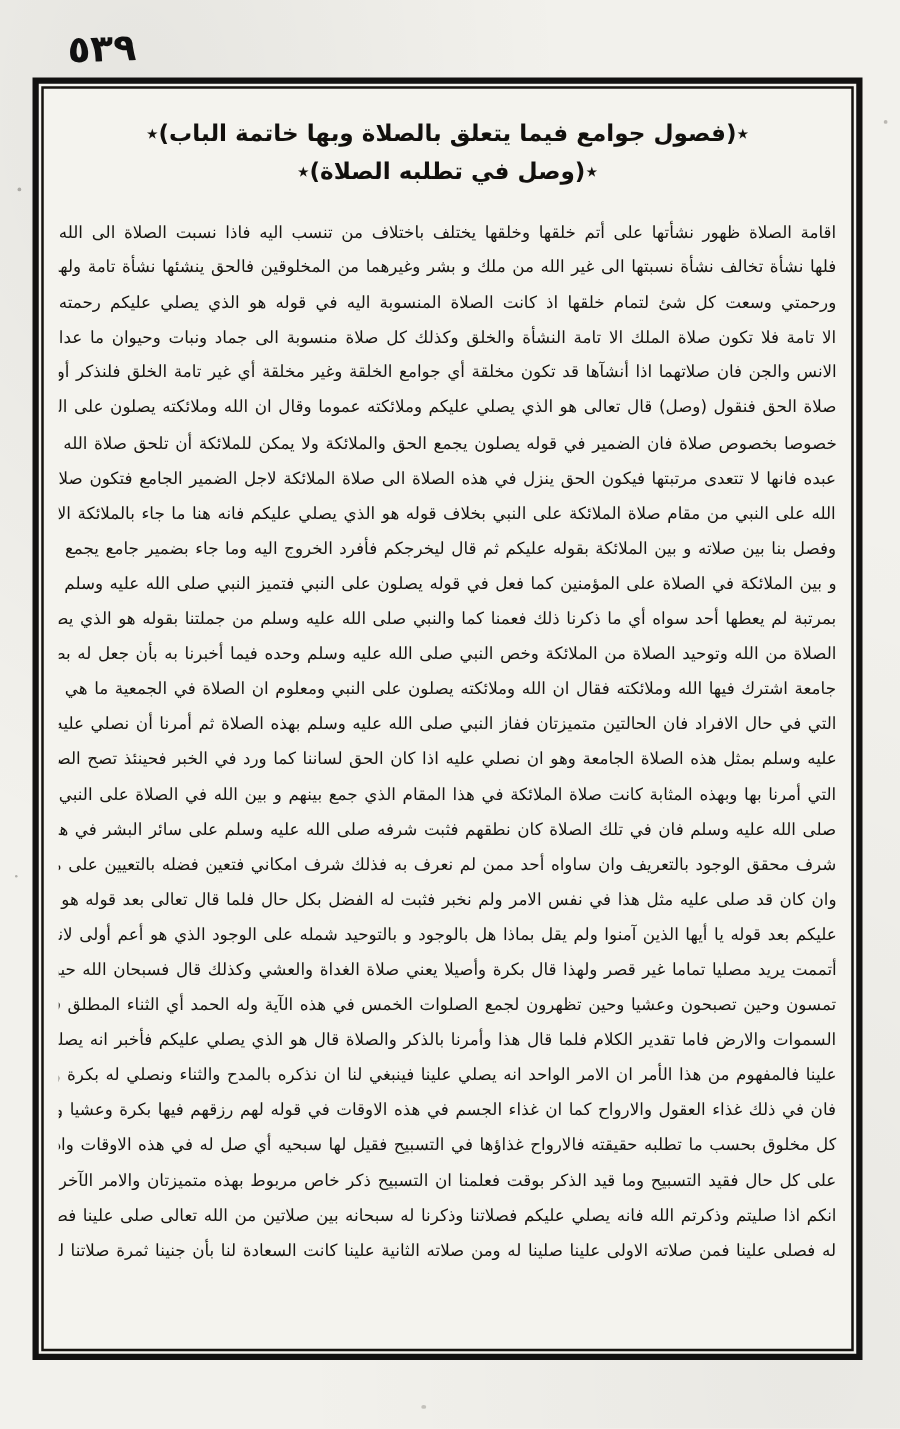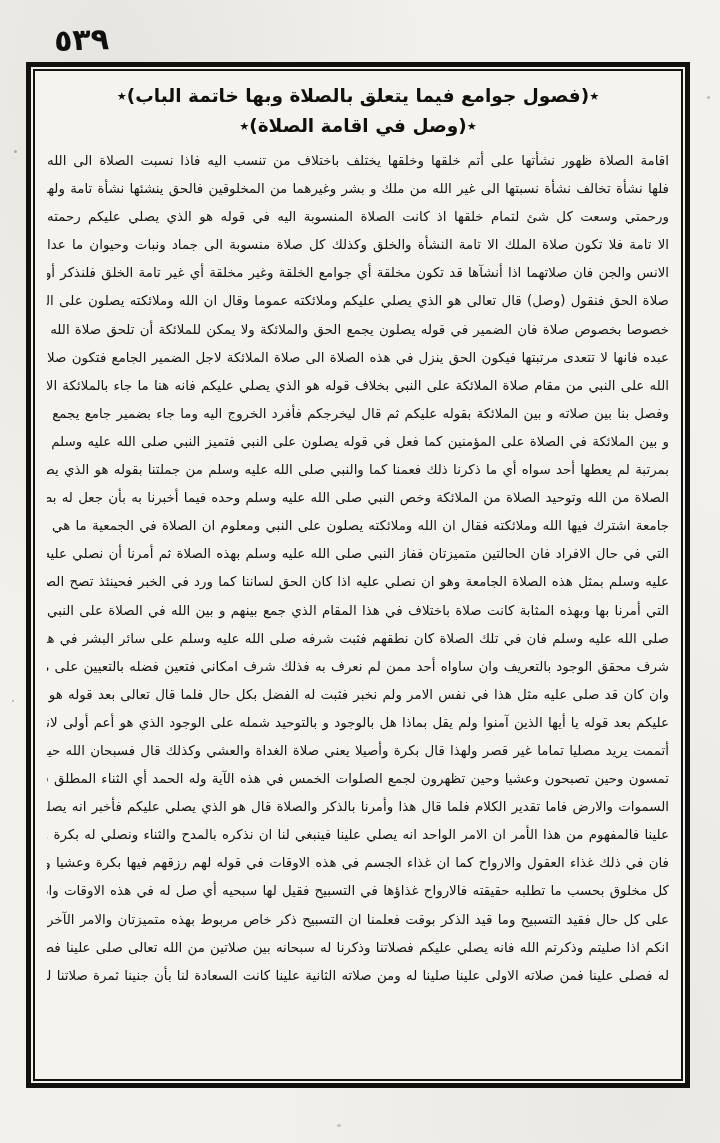--- a/index.html
+++ b/index.html
@@ -28,30 +28,30 @@
     border:5px solid #121110;
     box-sizing:border-box;
     background:#f4f3ee;
   }
   .frame-inner{
     position:absolute;inset:2px;
     border:2px solid #16130f;
     box-sizing:border-box;
     padding:6px 12px 0 12px;
   }
-  .header-block{margin-top:4px;}
+  .header-block{margin-top:16px;}
   .header-line{
     text-align:center;
     font-weight:bold;
     font-size:18.5px;
     line-height:30px;
     color:#12100d;
   }
   .body-text{
-    margin-top:6px;
+    margin-top:20px;
   }
   .line{
     direction:rtl;
     text-align:justify;
     text-align-last:justify;
     -moz-text-align-last:justify;
     white-space:nowrap;
     overflow:hidden;
     height:28.1px;
     line-height:28.1px;
@@ -78,41 +78,41 @@
 <div class="speckle sp3"></div>
 <div class="speckle sp4"></div>
 
 <div class="page-number">٥٣٩</div>
 
 <div class="frame-outer">
   <div class="frame-inner">
 
     <div class="header-block">
       <div class="header-line">٭(فصول جوامع فيما يتعلق بالصلاة وبها خاتمة الباب)٭</div>
-      <div class="header-line">٭(وصل في اقامة الصلاة)٭</div>
+      <div class="header-line">٭(وصل في تطلبه الصلاة)٭</div>
     </div>
 
     <div class="body-text">
         <div class="line">اقامة الصلاة ظهور نشأتها على أتم خلقها وخلقها يختلف باختلاف من تنسب اليه فاذا نسبت الصلاة الى الله</div>
         <div class="line">فلها نشأة تخالف نشأة نسبتها الى غير الله من ملك و بشر وغيرهما من المخلوقين فالحق ينشئها نشأة تامة ولهذا قال</div>
         <div class="line">ورحمتي وسعت كل شئ لتمام خلقها اذ كانت الصلاة المنسوبة اليه في قوله هو الذي يصلي عليكم رحمته</div>
         <div class="line">الا تامة فلا تكون صلاة الملك الا تامة النشأة والخلق وكذلك كل صلاة منسوبة الى جماد ونبات وحيوان ما عدا</div>
         <div class="line">الانس والجن فان صلاتهما اذا أنشآها قد تكون مخلقة أي جوامع الخلقة وغير مخلقة أي غير تامة الخلق فلنذكر أولا</div>
         <div class="line">صلاة الحق فنقول (وصل) قال تعالى هو الذي يصلي عليكم وملائكته عموما وقال ان الله وملائكته يصلون على النبي</div>
         <div class="line">خصوصا بخصوص صلاة فان الضمير في قوله يصلون يجمع الحق والملائكة ولا يمكن للملائكة أن تلحق صلاة الله على</div>
         <div class="line">عبده فانها لا تتعدى مرتبتها فيكون الحق ينزل في هذه الصلاة الى صلاة الملائكة لاجل الضمير الجامع فتكون صلاة</div>
         <div class="line">الله على النبي من مقام صلاة الملائكة على النبي بخلاف قوله هو الذي يصلي عليكم فانه هنا ما جاء بالملائكة الا بعد ما ذكرنا</div>
         <div class="line">وفصل بنا بين صلاته و بين الملائكة بقوله عليكم ثم قال ليخرجكم فأفرد الخروج اليه وما جاء بضمير جامع يجمع بين الله</div>
         <div class="line">و بين الملائكة في الصلاة على المؤمنين كما فعل في قوله يصلون على النبي فتميز النبي صلى الله عليه وسلم على سائر البشر</div>
         <div class="line">بمرتبة لم يعطها أحد سواه أي ما ذكرنا ذلك فعمنا كما والنبي صلى الله عليه وسلم من جملتنا بقوله هو الذي يصلي</div>
         <div class="line">الصلاة من الله وتوحيد الصلاة من الملائكة وخص النبي صلى الله عليه وسلم وحده فيما أخبرنا به بأن جعل له بصلاة</div>
         <div class="line">جامعة اشترك فيها الله وملائكته فقال ان الله وملائكته يصلون على النبي ومعلوم ان الصلاة في الجمعية ما هي الصلاة</div>
         <div class="line">التي في حال الافراد فان الحالتين متميزتان ففاز النبي صلى الله عليه وسلم بهذه الصلاة ثم أمرنا أن نصلي عليه صلى الله</div>
         <div class="line">عليه وسلم بمثل هذه الصلاة الجامعة وهو ان نصلي عليه اذا كان الحق لساننا كما ورد في الخبر فحينئذ تصح الصلاة</div>
-        <div class="line">التي أمرنا بها وبهذه المثابة كانت صلاة باختلاف في هذا المقام الذي جمع بينهم و بين الله في الصلاة على النبي</div>
+        <div class="line">التي أمرنا بها وبهذه المثابة كانت صلاة الملائكة في هذا المقام الذي جمع بينهم و بين الله في الصلاة على النبي</div>
         <div class="line">صلى الله عليه وسلم فان في تلك الصلاة كان نطقهم فثبت شرفه صلى الله عليه وسلم على سائر البشر في هذه المرتبة فانه</div>
         <div class="line">شرف محقق الوجود بالتعريف وان ساواه أحد ممن لم نعرف به فذلك شرف امكاني فتعين فضله بالتعيين على من لم يتعين</div>
         <div class="line">وان كان قد صلى عليه مثل هذا في نفس الامر ولم نخبر فثبت له الفضل بكل حال فلما قال تعالى بعد قوله هو الذي يصلي</div>
         <div class="line">عليكم بعد قوله يا أيها الذين آمنوا ولم يقل بماذا هل بالوجود و بالتوحيد شمله على الوجود الذي هو أعم أولى لانه أعم</div>
         <div class="line">أتممت يريد مصليا تماما غير قصر ولهذا قال بكرة وأصيلا يعني صلاة الغداة والعشي وكذلك قال فسبحان الله حين</div>
         <div class="line">تمسون وحين تصبحون وعشيا وحين تظهرون لجمع الصلوات الخمس في هذه الآية وله الحمد أي الثناء المطلق في</div>
         <div class="line">السموات والارض فاما تقدير الكلام فلما قال هذا وأمرنا بالذكر والصلاة قال هو الذي يصلي عليكم فأخبر انه يصلي</div>
         <div class="line">علينا فالمفهوم من هذا الأمر ان الامر الواحد انه يصلي علينا فينبغي لنا ان نذكره بالمدح والثناء ونصلي له بكرة وأصيلا</div>
         <div class="line">فان في ذلك غذاء العقول والارواح كما ان غذاء الجسم في هذه الاوقات في قوله لهم رزقهم فيها بكرة وعشيا ورزق</div>
         <div class="line">كل مخلوق بحسب ما تطلبه حقيقته فالارواح غذاؤها في التسبيح فقيل لها سبحيه أي صل له في هذه الاوقات واذكره</div>

